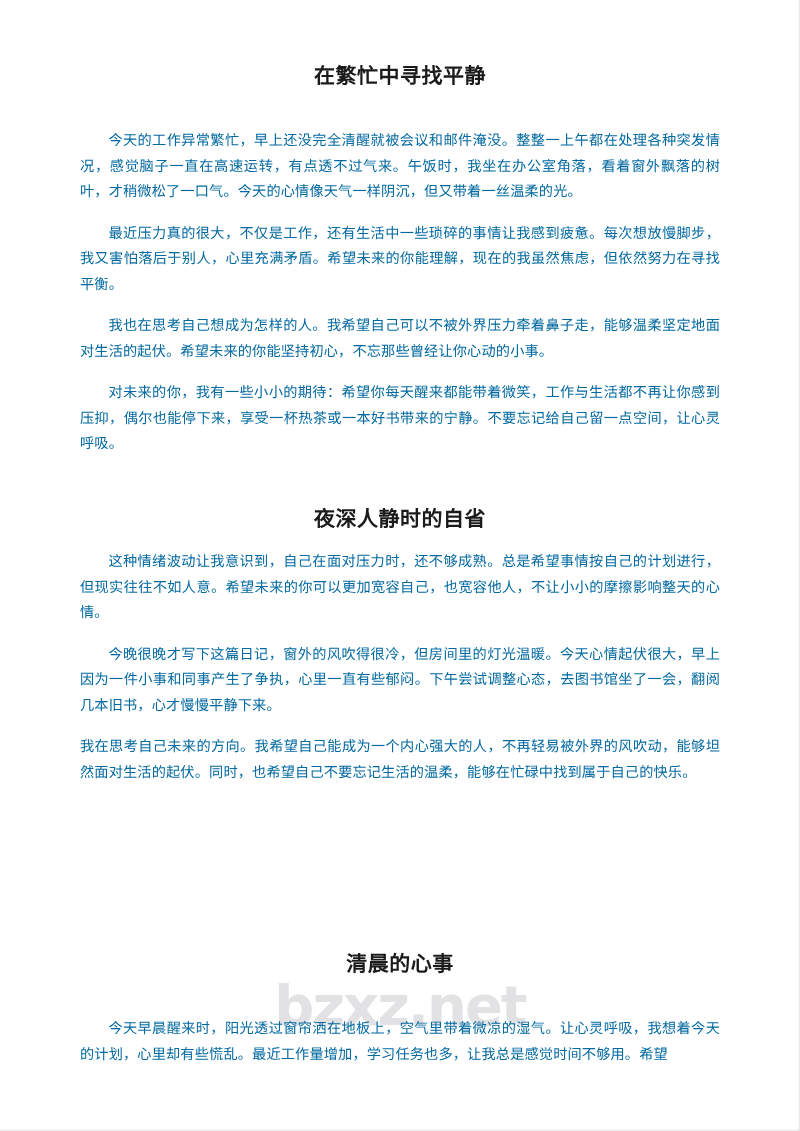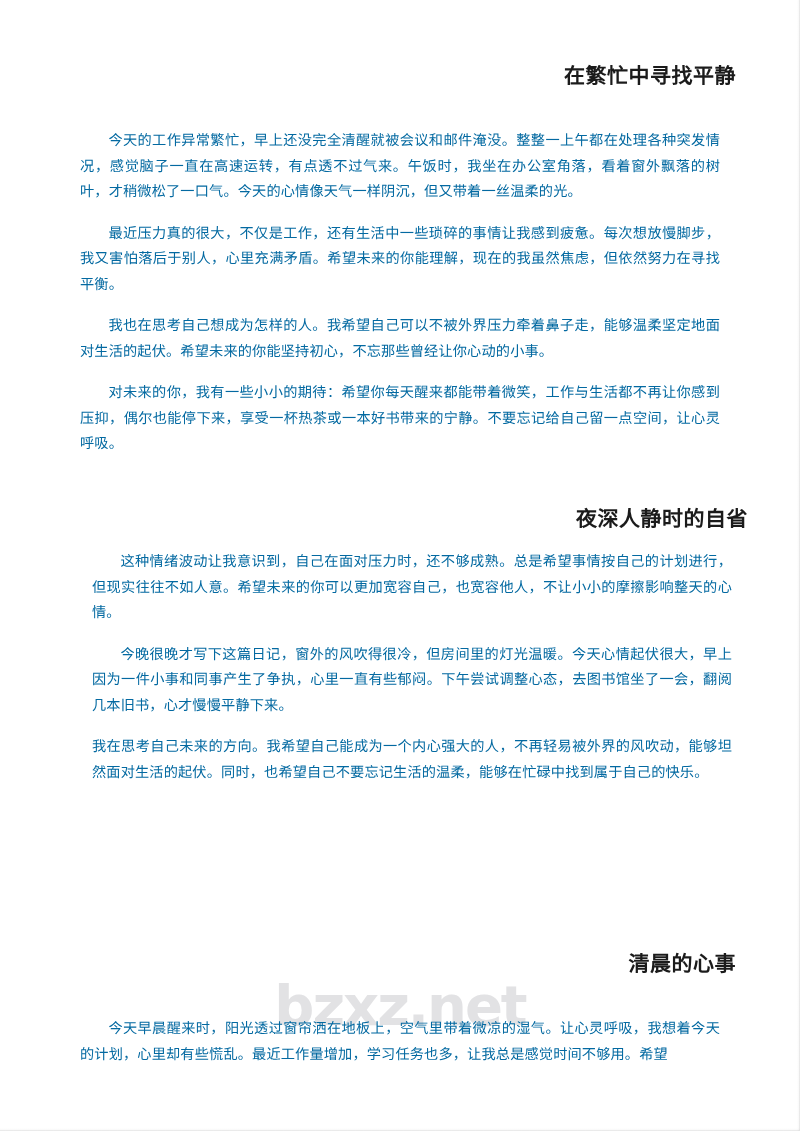--- a/index.html
+++ b/index.html
@@ -69,21 +69,21 @@
   
   .content {
     position: absolute;
     left: 64px;
     top: 0;
     width: 672px;
     z-index: 2;
   }
 
   .doc-title {
-    text-align: right;
+    text-align: center;
     font-family: "DejaVu Sans", "Liberation Sans", sans-serif;
     font-weight: 700;
     font-size: 21px;
     line-height: 1.35;
     color: #1b1b1b;
     margin: 0;
     letter-spacing: 0.5px;
   }
 
   .para {
@@ -96,21 +96,21 @@
     text-justify: inter-ideograph;
     text-indent: 2em;
     letter-spacing: 0.15px;
   }
   .para.no-indent {
     text-indent: 0;
   }
 
   
   .sec-1 { position: absolute; top: 62px;  left: 0; width: 672px; }
-  .sec-2 { position: absolute; top: 505px; left: 12px; width: 672px; }
+  .sec-2 { position: absolute; top: 505px; left: 0; width: 672px; }
   .sec-3 { position: absolute; top: 950px; left: 0; width: 672px; }
 
   .after-title { margin-top: 38px; }
   .para + .para { margin-top: 13px; }
 
   
   .footer {
     position: absolute;
     left: 64px;
     width: 672px;

